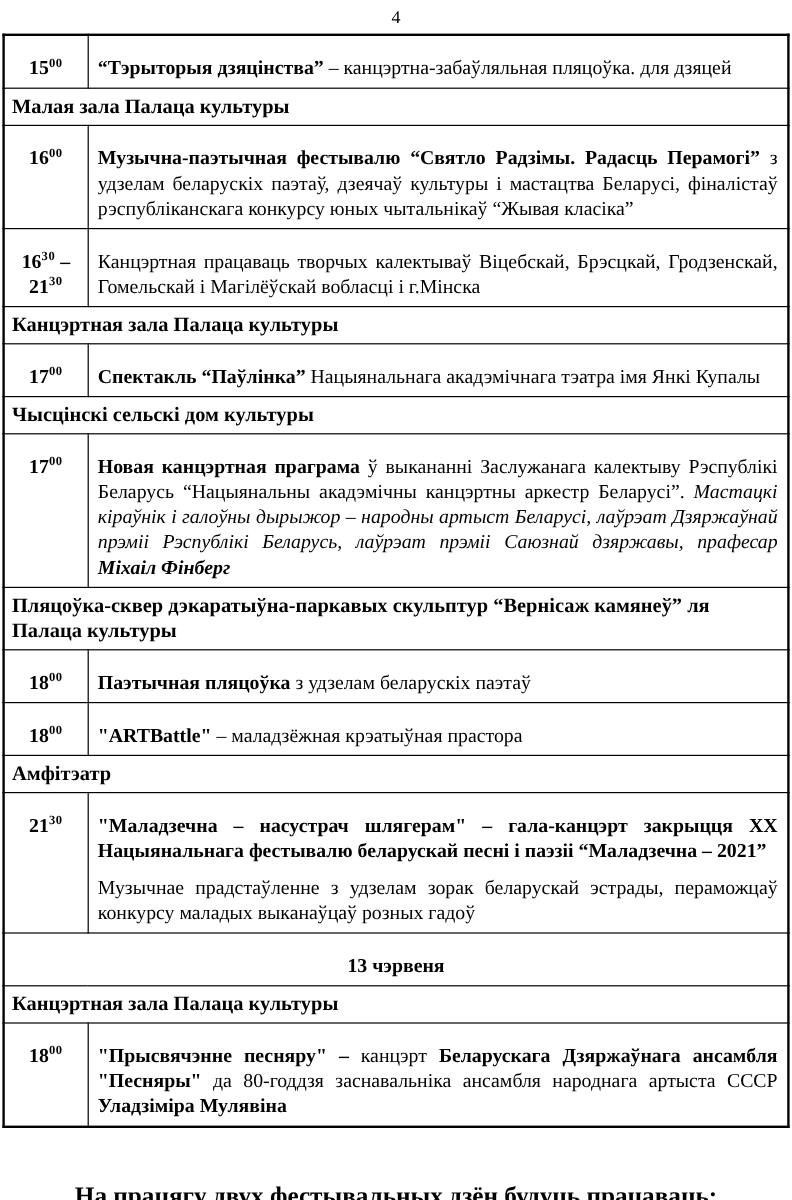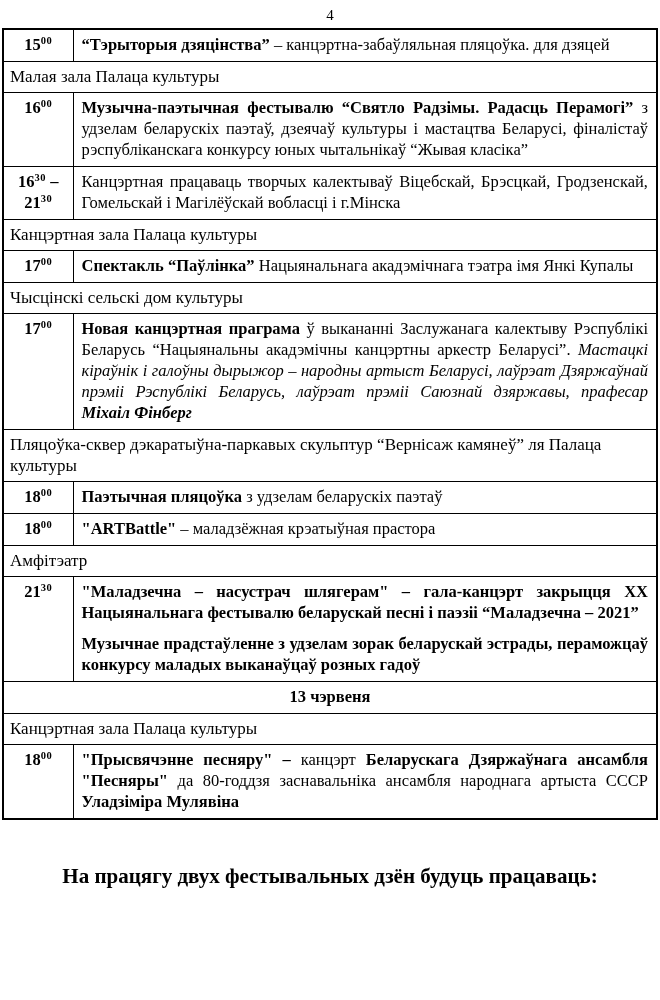--- a/index.html
+++ b/index.html
@@ -20,44 +20,44 @@
     margin: 4px 2px 0 2px;
     table-layout: fixed;
     border: 2px solid #000;
   }
   col.c-time { width: 70px; }
   td {
     border: 1px solid #000;
     vertical-align: top;
     font-size: 16.5px;
     line-height: 21px;
-    padding: 4px 8px 6px 8px;
+    padding: 16px 8px 6px 8px;
   }
   td.time {
     text-align: center;
     font-weight: bold;
     padding-left: 2px; padding-right: 2px;
     white-space: nowrap;
   }
   td.time sup { font-size: 10.5px; line-height: 0; vertical-align: super; letter-spacing: 0.5px; }
   td.desc { text-align: justify; }
   tr.section td {
-    font-weight: normal;
+    font-weight: bold;
     font-size: 17px;
     padding: 4px 6px 5px 6px;
     text-align: left;
   }
   tr.daterow td {
     font-weight: bold;
     text-align: center;
   }
   .b  { font-weight: bold; }
   .i  { font-style: italic; }
   .bi { font-weight: bold; font-style: italic; }
-  .para { margin-top: 10px; text-align: justify; font-weight: bold; }
+  .para { margin-top: 10px; text-align: justify; }
   .footer {
     margin-top: 44px;
     text-align: center;
     font-weight: bold;
     font-size: 21px;
   }
 </style>
 </head>
 <body>
 

